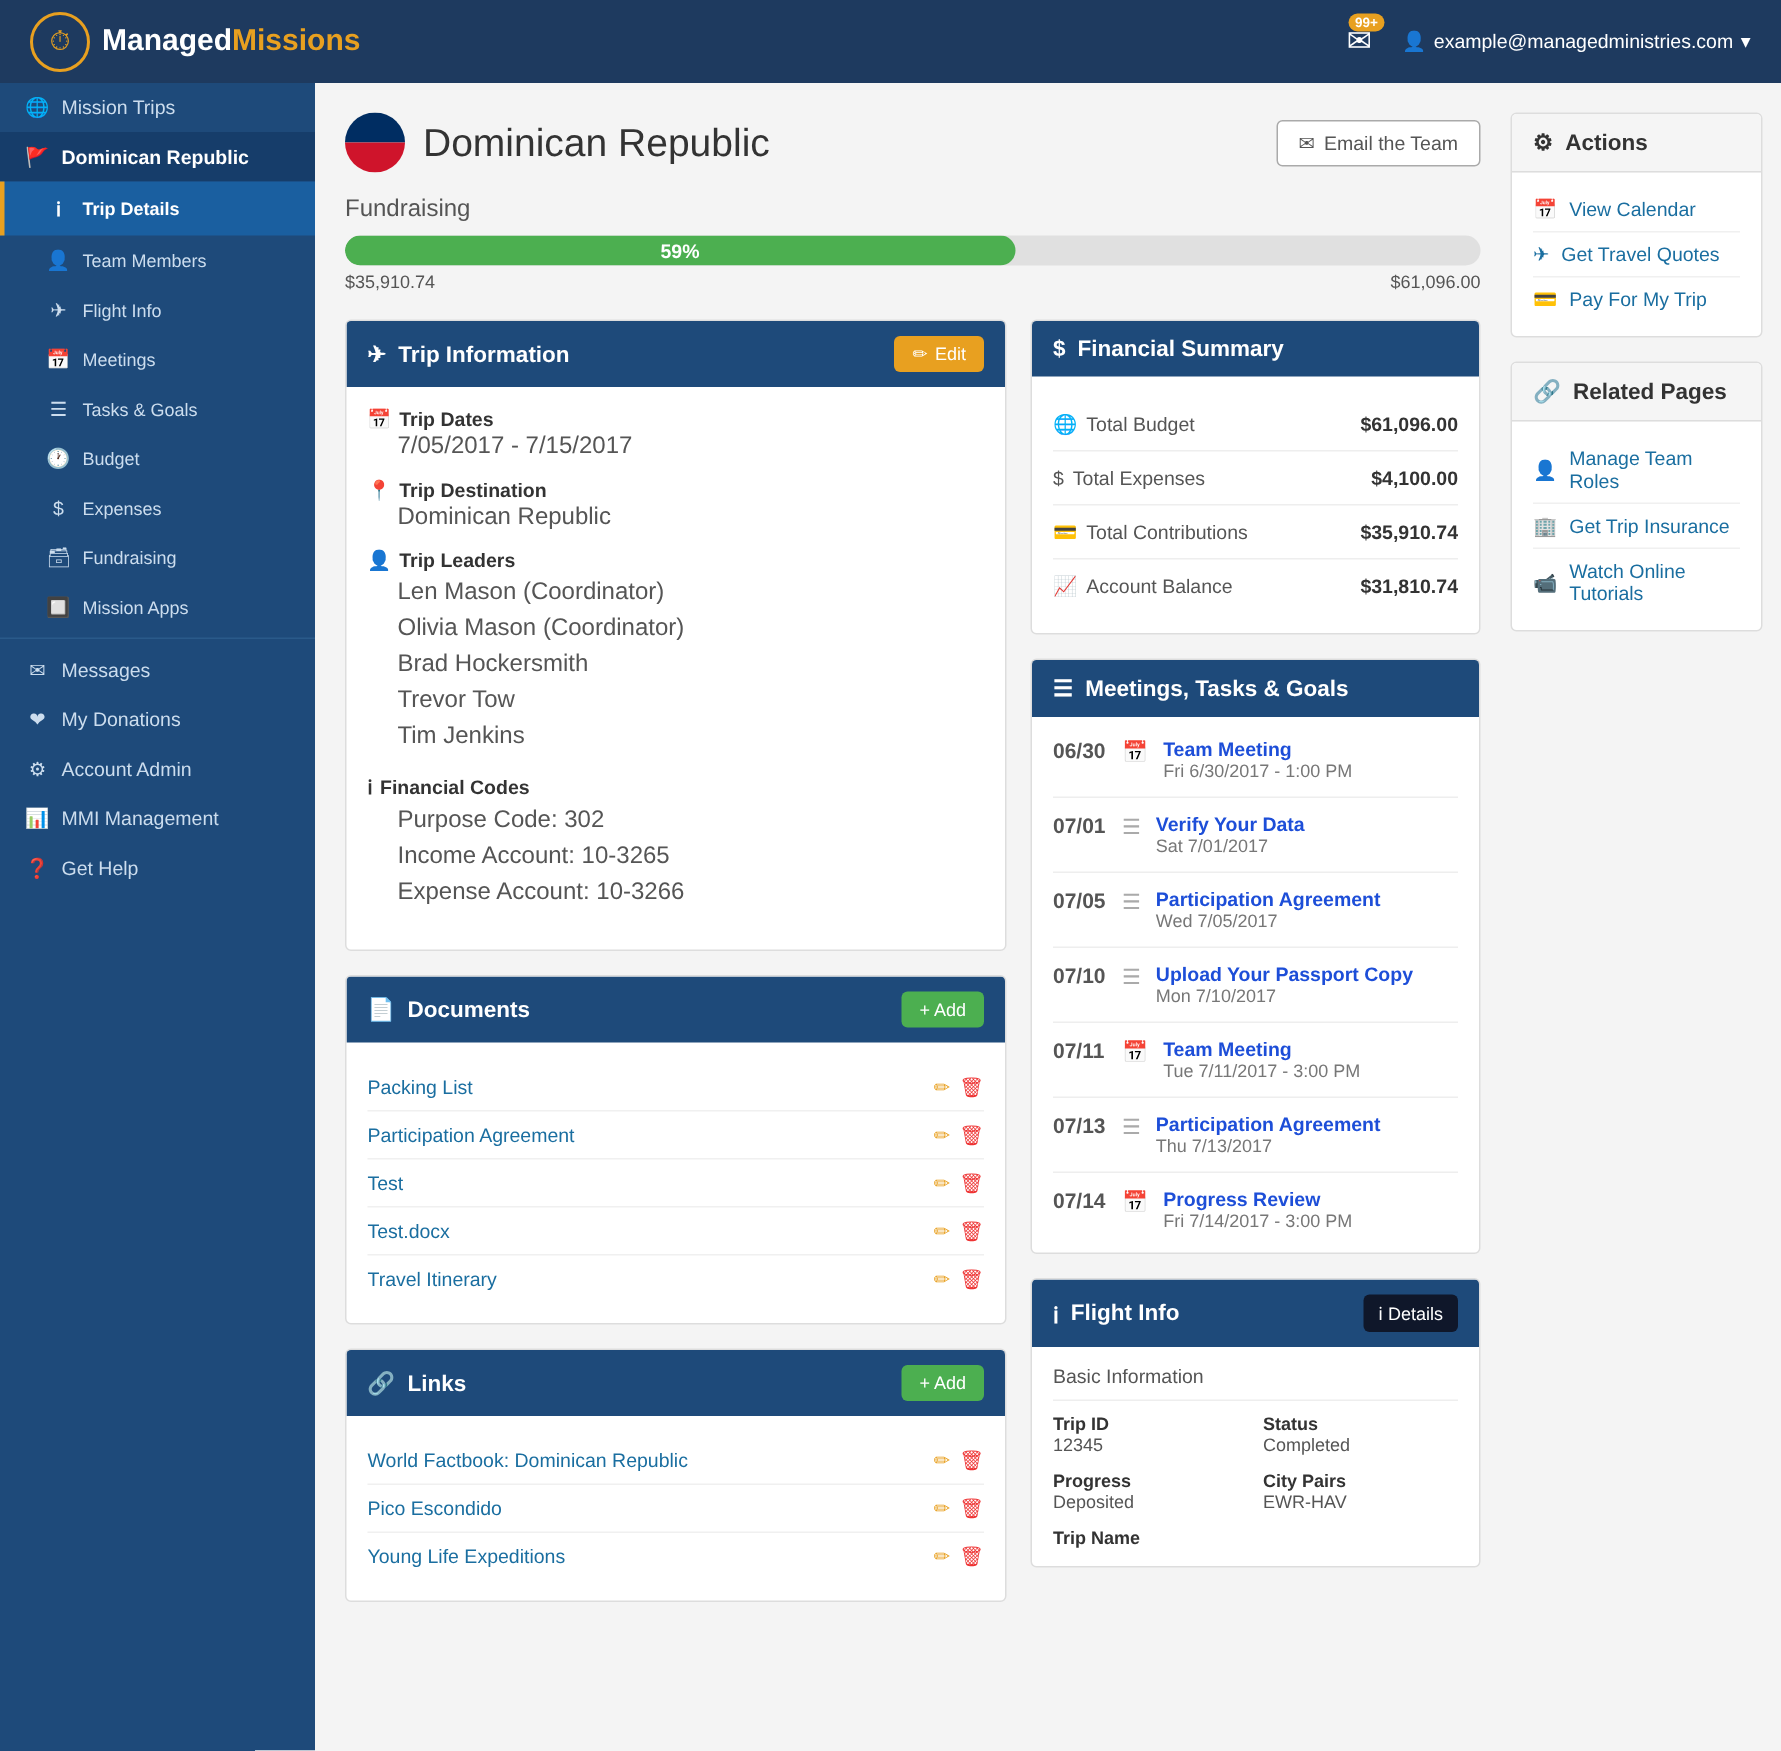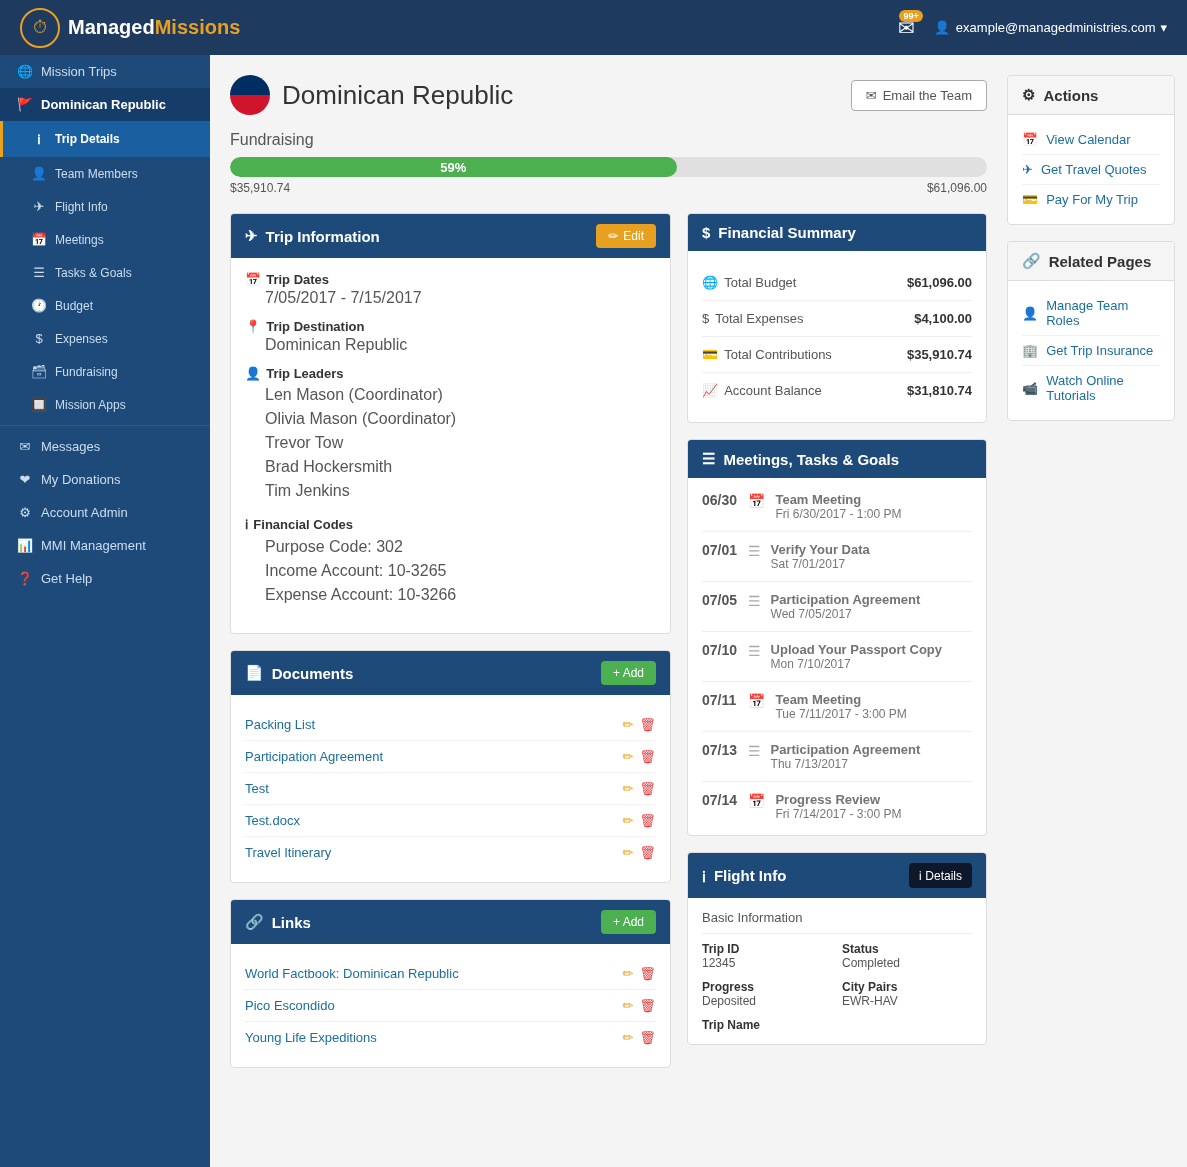--- a/index.html
+++ b/index.html
@@ -269,21 +269,21 @@
       display: flex;
       align-items: flex-start;
       gap: 10px;
       padding: 10px 0;
       border-bottom: 1px solid #eee;
     }
     .meeting-row:last-child { border-bottom: none; }
     .meeting-date { font-size: 14px; font-weight: bold; color: #555; min-width: 36px; }
     .meeting-icon { color: #aaa; font-size: 14px; margin-top: 1px; }
     .meeting-info { flex: 1; }
-    .meeting-title { color: #737373; font-size: 13px; font-weight: bold; }
+    .meeting-title { color: #1d4ed8; font-size: 13px; font-weight: bold; }
     .meeting-subtitle { color: #777; font-size: 12px; }
 
     
     .doc-row {
       display: flex;
       align-items: center;
       justify-content: space-between;
       padding: 8px 0;
       border-bottom: 1px solid #f0f0f0;
     }
@@ -501,22 +501,22 @@
               <div class="trip-field-value">Dominican Republic</div>
             </div>
             <div class="trip-field">
               <div class="trip-field-label">
                 <span>👤</span>
                 <span>Trip Leaders</span>
               </div>
               <div class="trip-field-value">
                 <div>Len Mason (Coordinator)</div>
                 <div>Olivia Mason (Coordinator)</div>
+                <div>Brad Hockersmith</div>
                 <div>Trevor Tow</div>
-                <div>Brad Hockersmith</div>
                 <div>Tim Jenkins</div>
               </div>
             </div>
             <div class="trip-field">
               <div class="trip-field-label">
                 <span>ℹ</span>
                 <span>Financial Codes</span>
               </div>
               <div class="trip-field-value">
                 <div>Purpose Code: 302</div>

